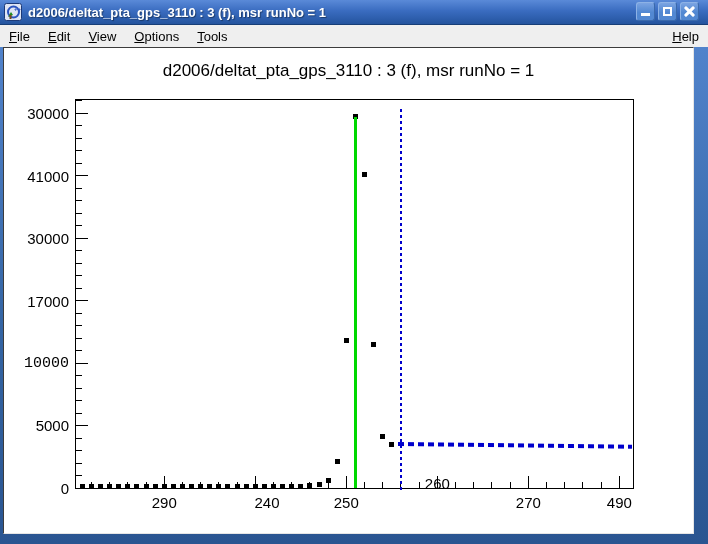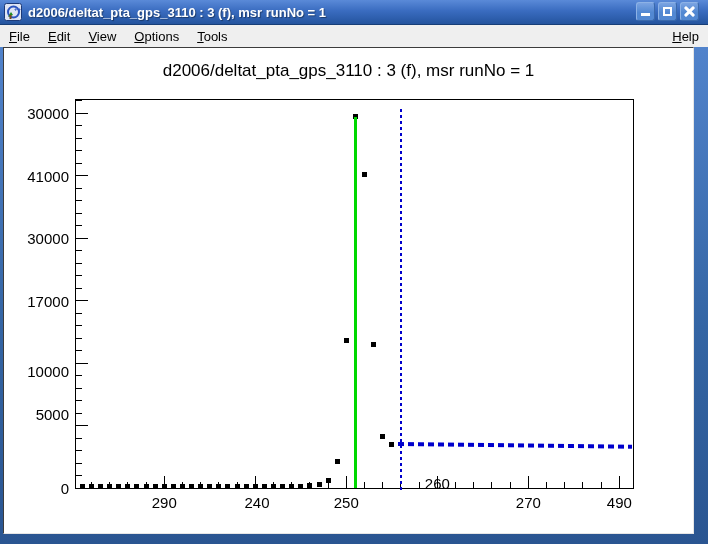--- a/index.html
+++ b/index.html
@@ -98,21 +98,21 @@
     <span class="menu-spacer"></span>
     <span class="menu-item"><u>H</u>elp</span>
   </div>
 
 <div class="canvas">
   <div class="plot-title">d2006/deltat_pta_gps_3110 : 3 (f), msr runNo = 1</div>
   <div class="plot-frame">
       <div class="tick" style="left: 87.7827px; top: 376px; width: 1px; height: 12px;"></div>
       <div class="xlab" style="left: 66.2827px; top: 394px;">290</div>
       <div class="tick" style="left: 178.796px; top: 376px; width: 1px; height: 12px;"></div>
-      <div class="xlab" style="left: 159px; top: 394px;">240</div>
+      <div class="xlab" style="left: 169px; top: 394px;">240</div>
       <div class="tick" style="left: 269.809px; top: 376px; width: 1px; height: 12px;"></div>
       <div class="xlab" style="left: 248.309px; top: 394px;">250</div>
       <div class="tick" style="left: 360.822px; top: 376px; width: 1px; height: 12px;"></div>
       <div class="xlab" style="left: 339.322px; top: 375px;">260</div>
       <div class="tick" style="left: 451.835px; top: 376px; width: 1px; height: 12px;"></div>
       <div class="xlab" style="left: 430.335px; top: 394px;">270</div>
       <div class="tick" style="left: 542.848px; top: 376px; width: 1px; height: 12px;"></div>
       <div class="xlab" style="left: 521.348px; top: 394px;">490</div>
       <div class="tick" style="left: 14.9722px; top: 382px; width: 1px; height: 6px;"></div>
       <div class="tick" style="left: 33.1748px; top: 382px; width: 1px; height: 6px;"></div>
@@ -134,23 +134,23 @@
       <div class="tick" style="left: 397.227px; top: 382px; width: 1px; height: 6px;"></div>
       <div class="tick" style="left: 415.43px; top: 382px; width: 1px; height: 6px;"></div>
       <div class="tick" style="left: 433.632px; top: 382px; width: 1px; height: 6px;"></div>
       <div class="tick" style="left: 470.038px; top: 382px; width: 1px; height: 6px;"></div>
       <div class="tick" style="left: 488.24px; top: 382px; width: 1px; height: 6px;"></div>
       <div class="tick" style="left: 506.443px; top: 382px; width: 1px; height: 6px;"></div>
       <div class="tick" style="left: 524.645px; top: 382px; width: 1px; height: 6px;"></div>
       <div class="tick" style="left: 0px; top: 387.5px; width: 12px; height: 1px;"></div>
       <div class="ylab" style="left: -67px; top: 380px;">0</div>
       <div class="tick" style="left: 0px; top: 325px; width: 12px; height: 1px;"></div>
-      <div class="ylab" style="left: -67px; top: 306px;">5000</div>
+      <div class="ylab" style="left: -67px; top: 317px;">5000</div>
       <div class="tick" style="left: 0px; top: 262.5px; width: 12px; height: 1px;"></div>
-      <div class="ylab" style="left: -67px; top: 263px;">10000</div>
+      <div class="ylab" style="left: -67px; top: 255px; font-family: Liberation Mono, monospace;">10000</div>
       <div class="tick" style="left: 0px; top: 200px; width: 12px; height: 1px;"></div>
       <div class="ylab" style="left: -67px; top: 192.5px;">17000</div>
       <div class="tick" style="left: 0px; top: 137.5px; width: 12px; height: 1px;"></div>
       <div class="ylab" style="left: -67px; top: 130px;">30000</div>
       <div class="tick" style="left: 0px; top: 75px; width: 12px; height: 1px;"></div>
       <div class="ylab" style="left: -67px; top: 67.5px;">41000</div>
       <div class="tick" style="left: 0px; top: 12.5px; width: 12px; height: 1px;"></div>
       <div class="ylab" style="left: -67px; top: 5px;">30000</div>
       <div class="tick" style="left: 0px; top: 375px; width: 6px; height: 1px;"></div>
       <div class="tick" style="left: 0px; top: 362.5px; width: 6px; height: 1px;"></div>

